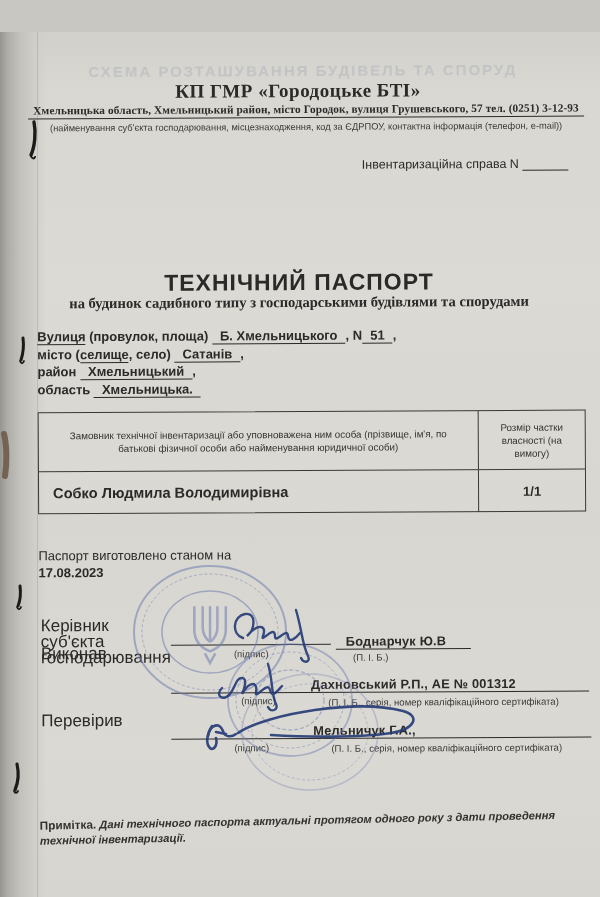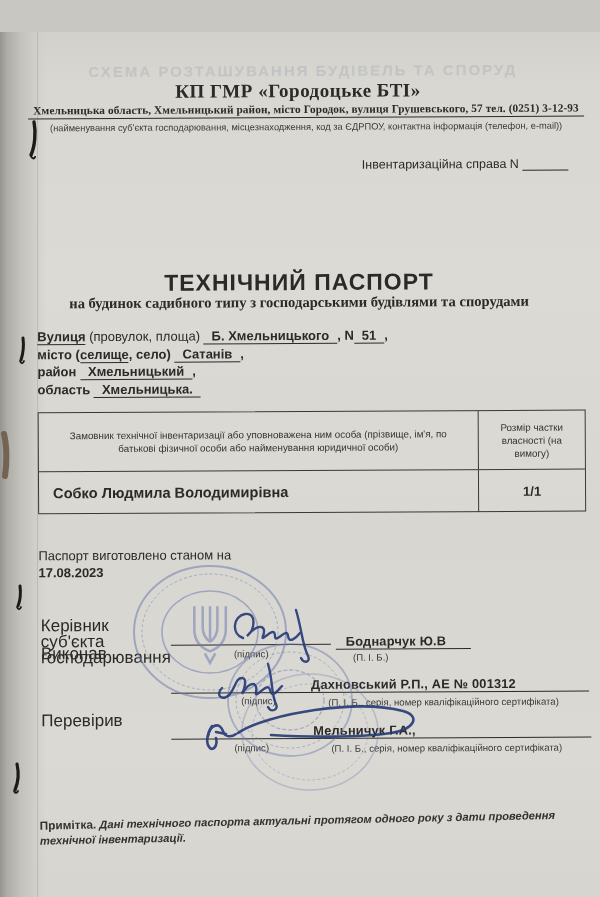--- a/index.html
+++ b/index.html
@@ -39,21 +39,21 @@
     border-bottom:1.6px solid #2b2a28;padding-bottom:2px;
   }
   .org-caption{left:30px;top:90px;width:556px;font-size:9.3px;color:#3a3936;}
   .case-line{left:0;top:126px;width:570px;text-align:right;font-size:12.5px;}
   .blank-rule{display:inline-block;width:46px;border-bottom:1.4px solid #2b2a28;height:12px;vertical-align:bottom;}
   .doc-title{left:0;top:237px;width:600px;font-size:23px;letter-spacing:1px;}
   .doc-subtitle{left:0;top:262px;width:600px;font-size:14.6px;}
   .addr{left:38px;top:295px;width:480px;font-size:13px;font-weight:bold;line-height:17.5px;}
   .u{border-bottom:1.7px solid #2b2a28;padding:0 8px;text-align:right;}
   .u2{border-bottom:1.7px solid #2b2a28;text-align:right;}
-  .hint{font-weight:normal;}
+  .hint{font-weight:bold;}
   .tbl{
     left:38px;top:379px;width:546px;height:100px;
     border:1.3px solid #3a3936;display:flex;flex-direction:column;
     background:rgba(222,220,215,.35);
   }
   .tbl-row{display:flex;flex:0 0 auto;}
   .tbl-hdr{height:58px;border-bottom:1.3px solid #3a3936;}
   .tbl-body{height:42px;}
   .c1{width:440px;border-right:1.3px solid #3a3936;display:flex;align-items:center;justify-content:center;padding:2px 14px;box-sizing:border-box;}
   .c2{flex:1;display:flex;align-items:center;justify-content:center;padding:2px 6px;box-sizing:border-box;}

